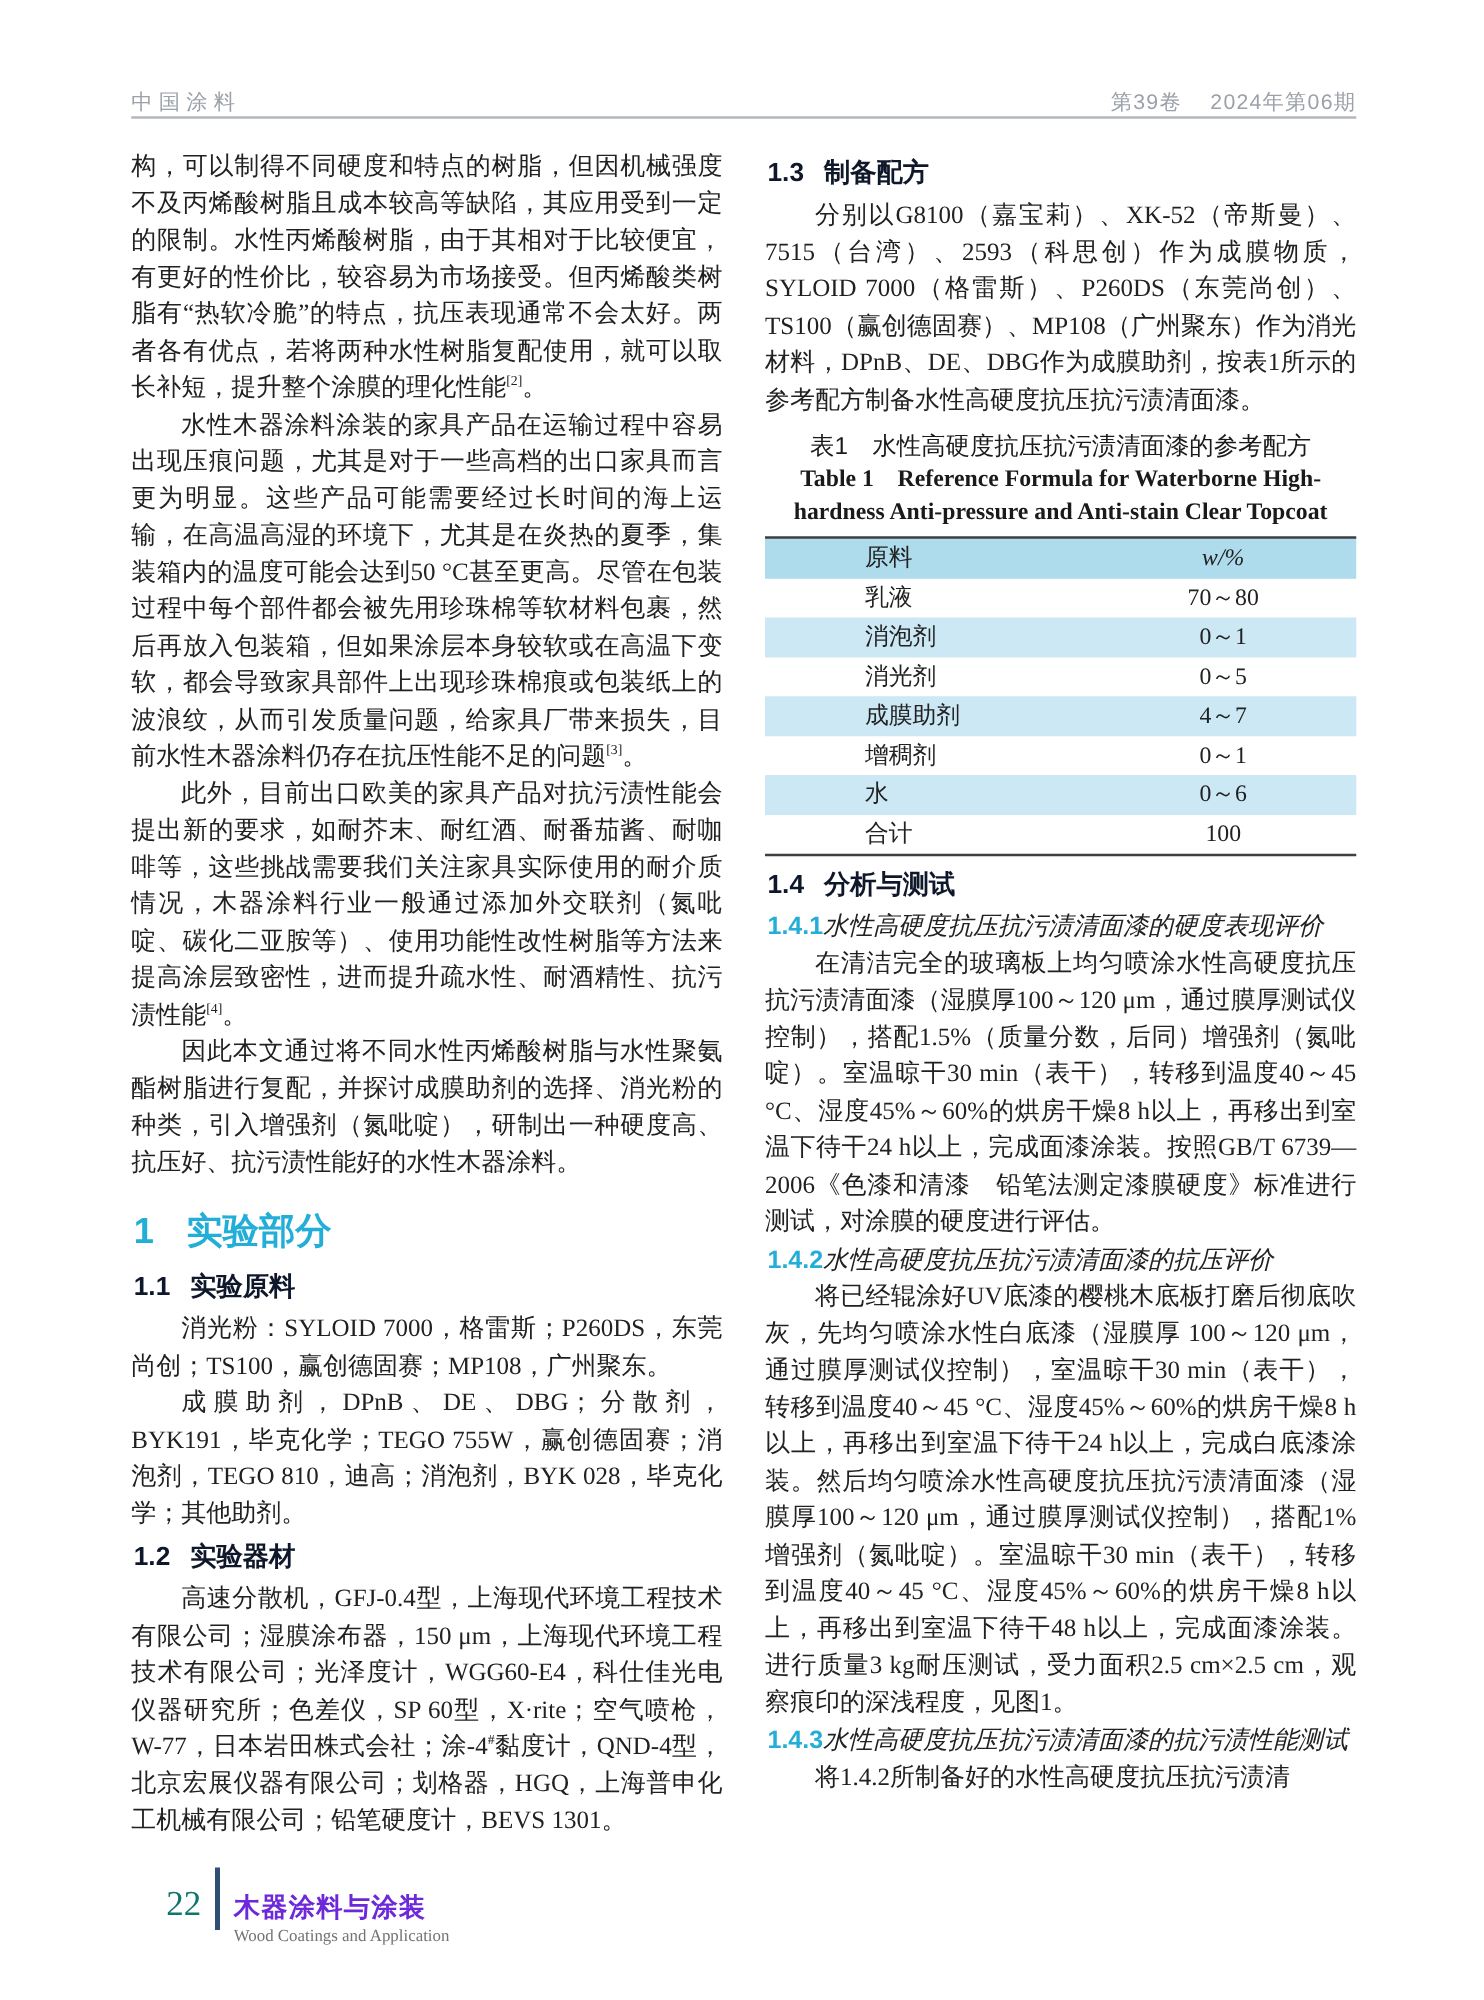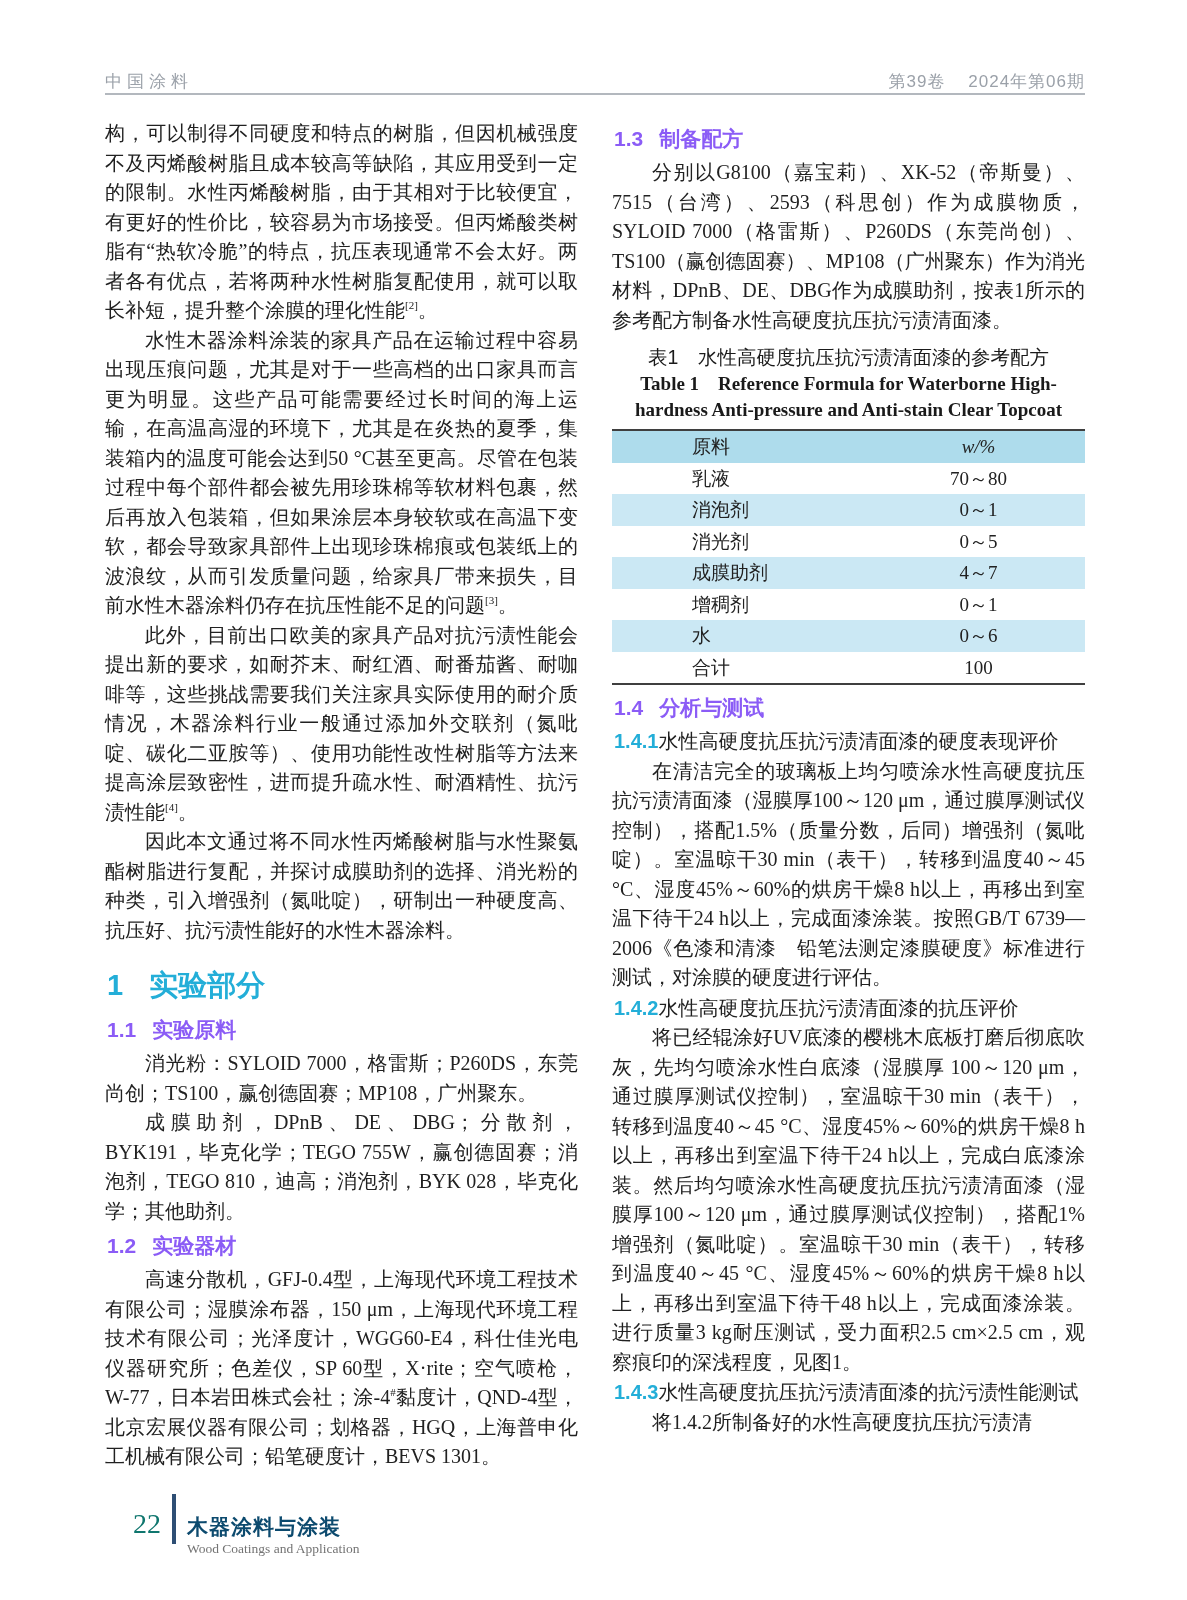--- a/index.html
+++ b/index.html
@@ -53,42 +53,42 @@
     font-family: "Liberation Sans", "DejaVu Sans", sans-serif;
     font-size: 29px;
     font-weight: bold;
     margin: 22px 0 12px 2px;
     line-height: 36px;
   }
   .h2 {
     display: flex;
     align-items: baseline;
     gap: 16px;
-    color: #8b5cf6;
+    color: #0f172a;
     font-family: "Liberation Sans", "DejaVu Sans", sans-serif;
     font-size: 21px;
     font-weight: bold;
     margin: 5px 0 4px 2px;
     line-height: 30px;
   }
   .h3 {
     display: flex;
     align-items: baseline;
     font-size: 20px;
     font-weight: normal;
     line-height: 29.5px;
     margin: 1px 0 0 2px;
   }
   .h3 .h3-no {
     color: #23aed8;
     font-family: "Liberation Sans", "DejaVu Sans", sans-serif;
     font-weight: bold;
     white-space: nowrap;
   }
-  .h3 .h3-title { flex: 1; color: #212121; }
+  .h3 .h3-title { flex: 1; color: #212121; font-style: italic; }
   
   .tbl-caption { margin: 8px 6px 6px 6px; text-align: center; }
   .cap-cn {
     font-family: "Liberation Sans", "DejaVu Sans", sans-serif;
     font-weight: normal;
     font-size: 19.5px;
     line-height: 28px;
     color: #1a1a1a;
   }
   .cap-en {
@@ -143,21 +143,21 @@
   .footer-bar {
     width: 4px;
     height: 50px;
     background: #2e4e74;
   }
   .footer-label-cn {
     font-family: "Liberation Sans", "DejaVu Sans", sans-serif;
     font-weight: bold;
     font-size: 21px;
     line-height: 26px;
-    color: #0c4a6e;
+    color: #6d28d9;
     letter-spacing: 1px;
     margin-top: 34px;
   }
   .footer-label-en {
     font-family: Liberation Serif, serif;
     font-size: 13.5px;
     line-height: 18px;
     color: #737373;
     text-align: center;
   }

